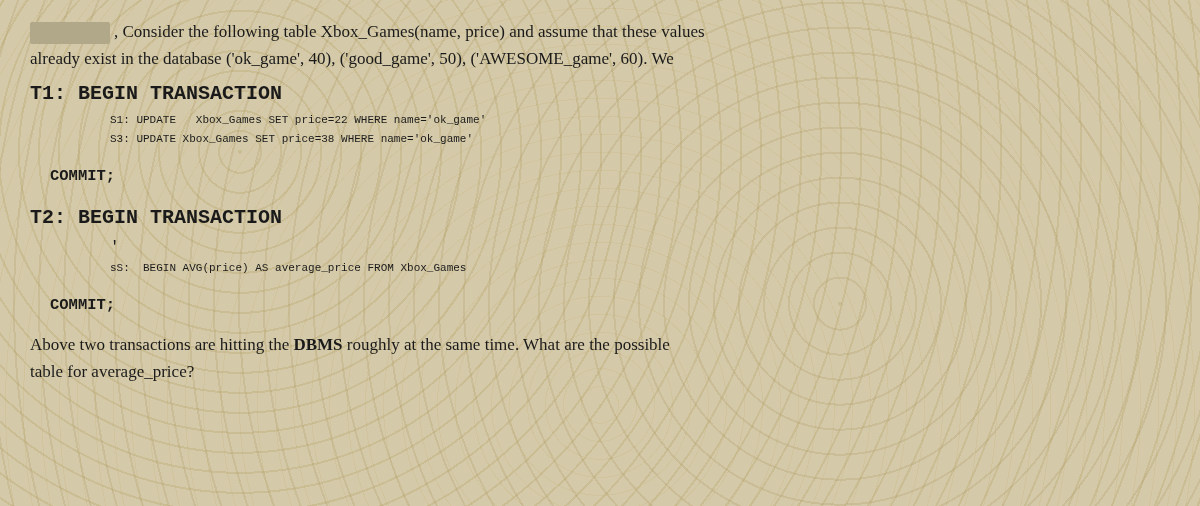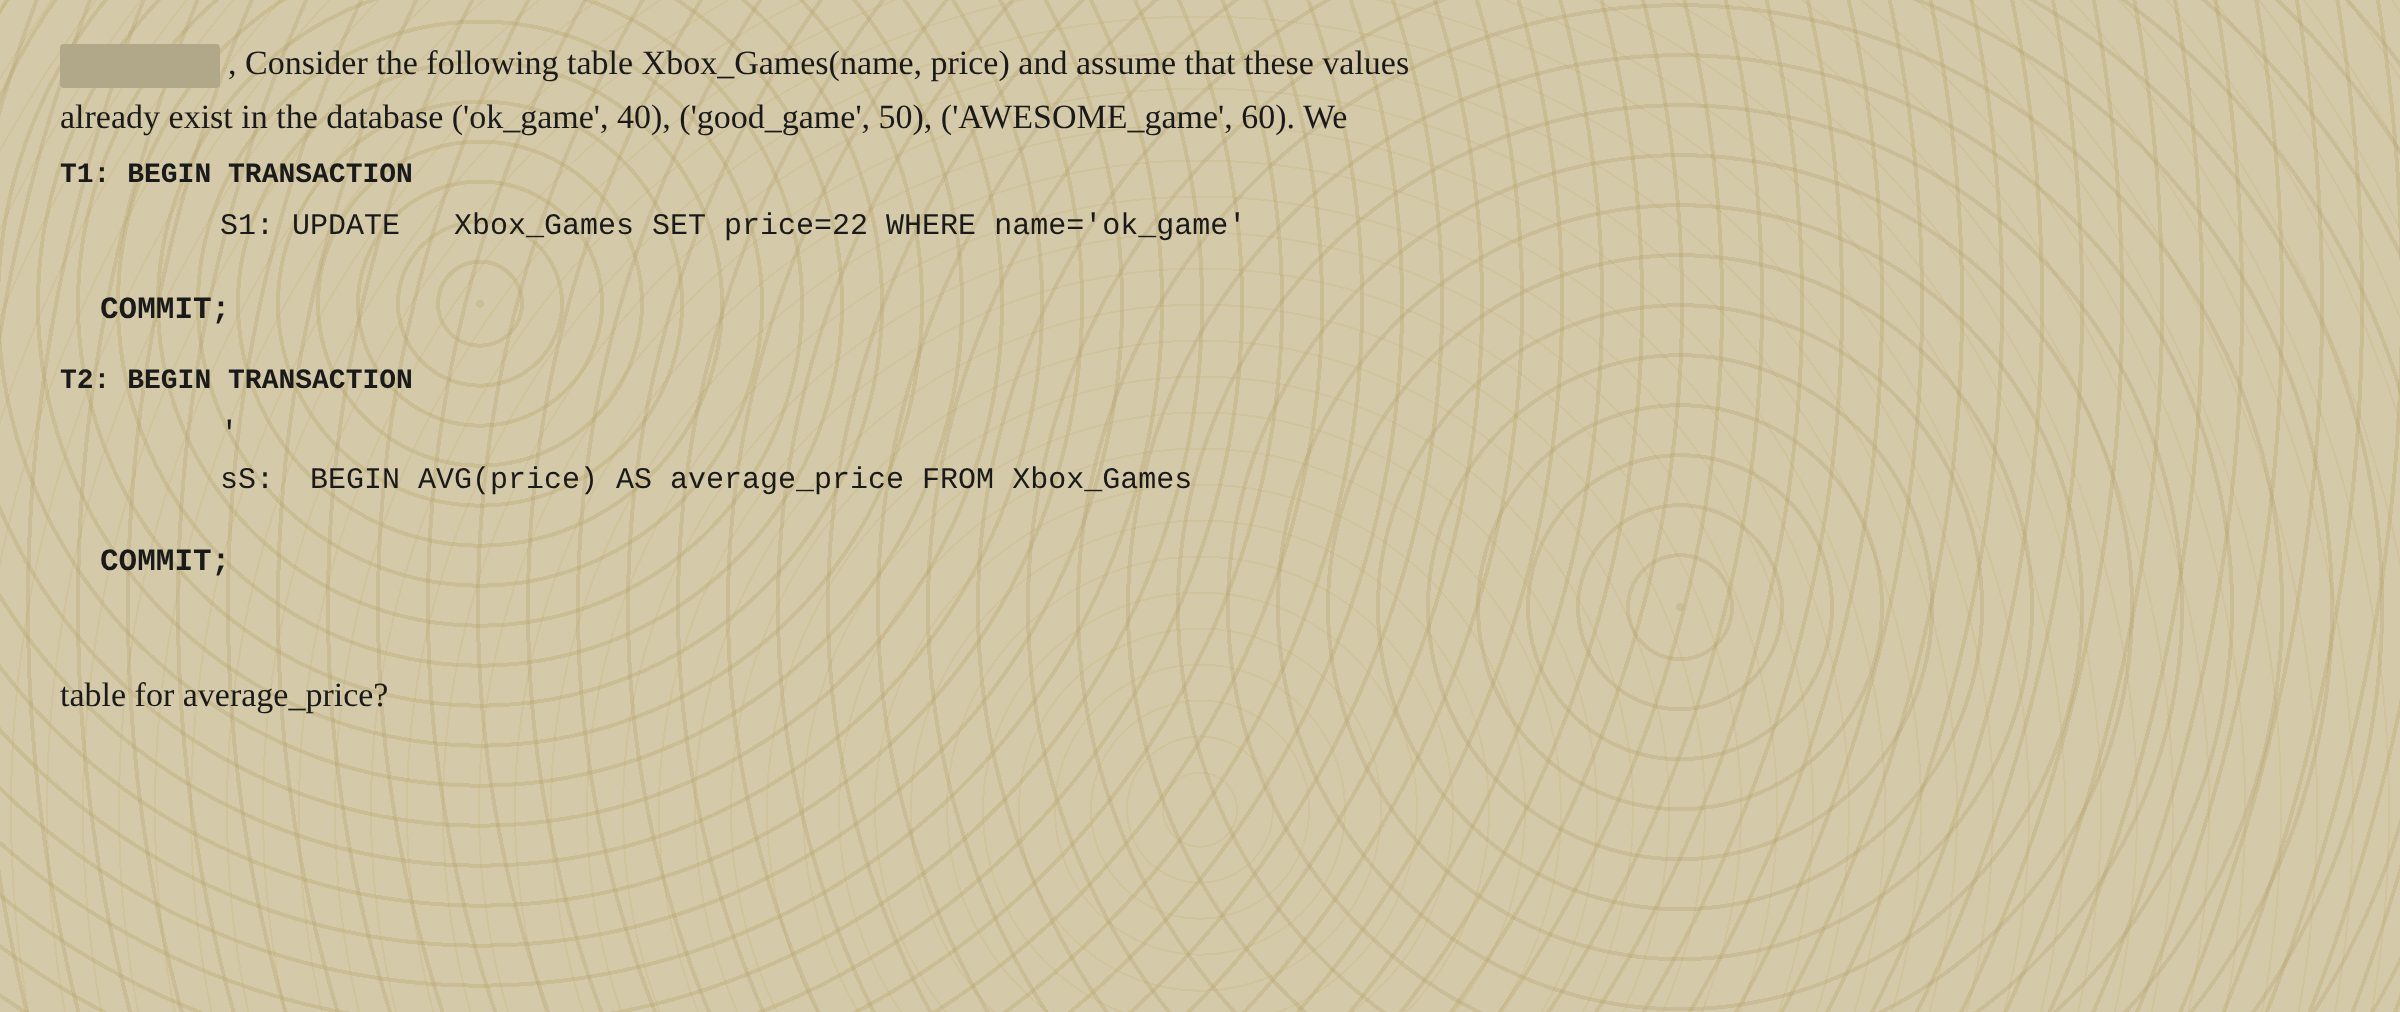--- a/index.html
+++ b/index.html
@@ -52,32 +52,32 @@
       border-radius: 2px;
     }
 
     .transaction-block {
       margin-top: 4px;
       margin-bottom: 10px;
     }
 
     .transaction-label {
       font-family: 'Courier New', Courier, monospace;
-      font-size: 14px;
+      font-size: 20px;
       font-weight: bold;
       margin-bottom: 2px;
     }
 
     .transaction-statements {
       padding-left: 80px;
     }
 
     .statement {
       font-family: 'Courier New', Courier, monospace;
-      font-size: 15px;
+      font-size: 11px;
       line-height: 1.65;
       white-space: pre;
     }
 
     .commit-line {
       font-family: 'Courier New', Courier, monospace;
       font-size: 15.5px;
       font-weight: bold;
       padding-left: 20px;
       margin-top: 16px;
@@ -117,33 +117,34 @@
     <div class="intro-text">
       <span class="truncated-start"></span><span>, Consider the following table Xbox_Games(name, price) and assume that these values</span><br>
       <span>already exist in the database ('ok_game', 40), ('good_game', 50), ('AWESOME_game', 60). We</span><br>
     </div>
   </div>
 
   <div class="transaction-block">
     <div class="transaction-label">T1:  BEGIN TRANSACTION</div>
     <div class="transaction-statements">
       <div class="statement">S1: UPDATE   Xbox_Games SET price=22 WHERE name='ok_game'</div>
+      <div class="statement">S3: UPDATE Xbox_Games SET price=38 WHERE name='ok_game'</div>
     </div>
     <div class="commit-line">COMMIT;</div>
   </div>
 
   <div class="t2-block">
     <div class="transaction-label">T2:  BEGIN TRANSACTION</div>
     <div class="t2-tick">'</div>
     <div class="transaction-statements">
       <div class="statement">sS:  BEGIN AVG(price) AS average_price FROM Xbox_Games</div>
     </div>
     <div class="commit-line">COMMIT;</div>
   </div>
 
   <div class="conclusion-block">
     <div class="conclusion-text">
-      <br>
+      <span>Above two transactions are hitting the <span class="bold-text">DBMS</span> roughly at the same time.  What are the possible</span><br>
       <span>table for average_price?</span>
     </div>
   </div>
 
 </div>
 
 </body></html>

